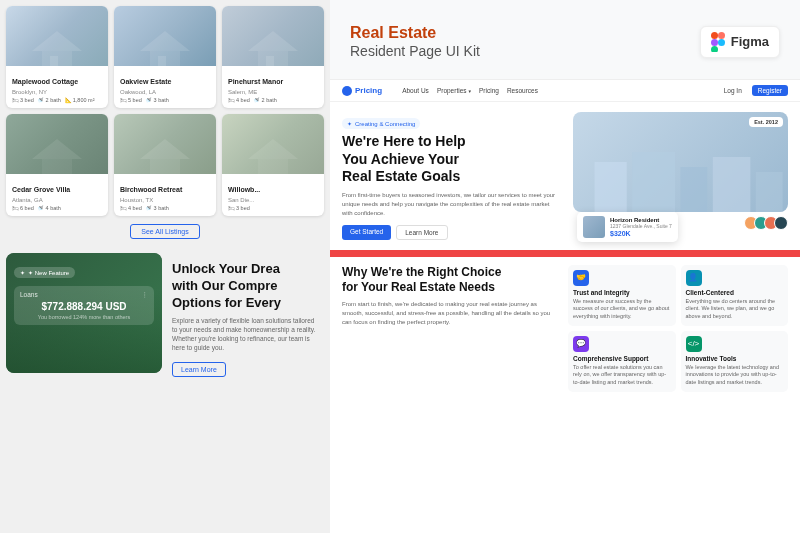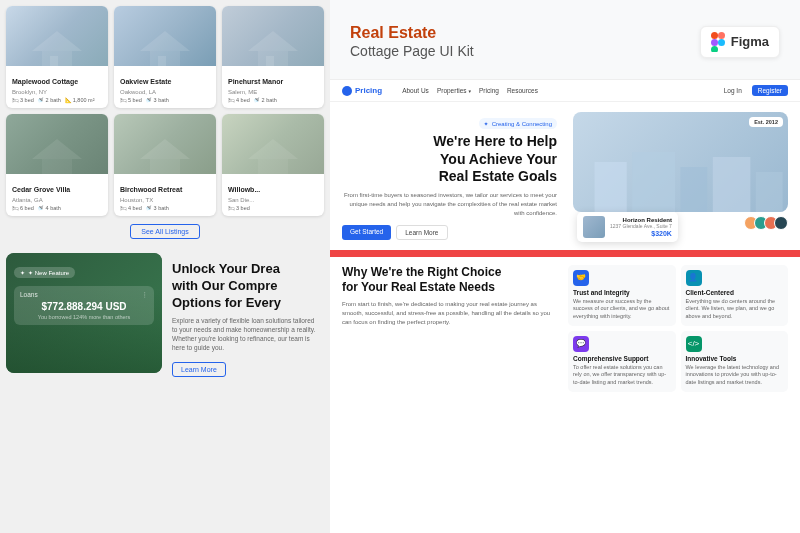--- a/index.html
+++ b/index.html
@@ -334,21 +334,20 @@
       border-radius: 3px;
       padding: 2px 6px;
     }
 
     
     .hero-section {
       display: grid;
       grid-template-columns: 1fr 1fr;
       padding: 10px 12px;
       gap: 16px;
-      text-align: right;
     }
 
     .hero-left {}
 
     .hero-badge {
       display: inline-flex;
       align-items: center;
       gap: 3px;
       font-size: 6px;
       color: #2563eb;
@@ -712,21 +711,21 @@
         <span class="learn-more-btn">Learn More</span>
       </div>
     </div>
   </div>
 
   <div class="right-panel">
 
     <div class="title-area">
       <div class="title-text-block">
         <div class="real-estate-title">Real Estate</div>
-        <div class="subtitle-text">Cottage Page UI Kit</div>
+        <div class="subtitle-text">Resident Page UI Kit</div>
       </div>
       <div class="figma-badge">
         <svg width="14" height="20" viewBox="0 0 14 20">
           <rect x="0" y="0" width="7" height="7" rx="3.5" fill="#F24E1E"></rect>
           <rect x="7" y="0" width="7" height="7" rx="3.5" fill="#FF7262"></rect>
           <rect x="0" y="7" width="7" height="7" rx="3.5" fill="#A259FF"></rect>
           <rect x="0" y="14" width="7" height="7" rx="3.5" fill="#0ACF83"></rect>
           <circle cx="10.5" cy="10.5" r="3.5" fill="#1ABCFE"></circle>
         </svg>
         <span class="figma-text">Figma</span>

